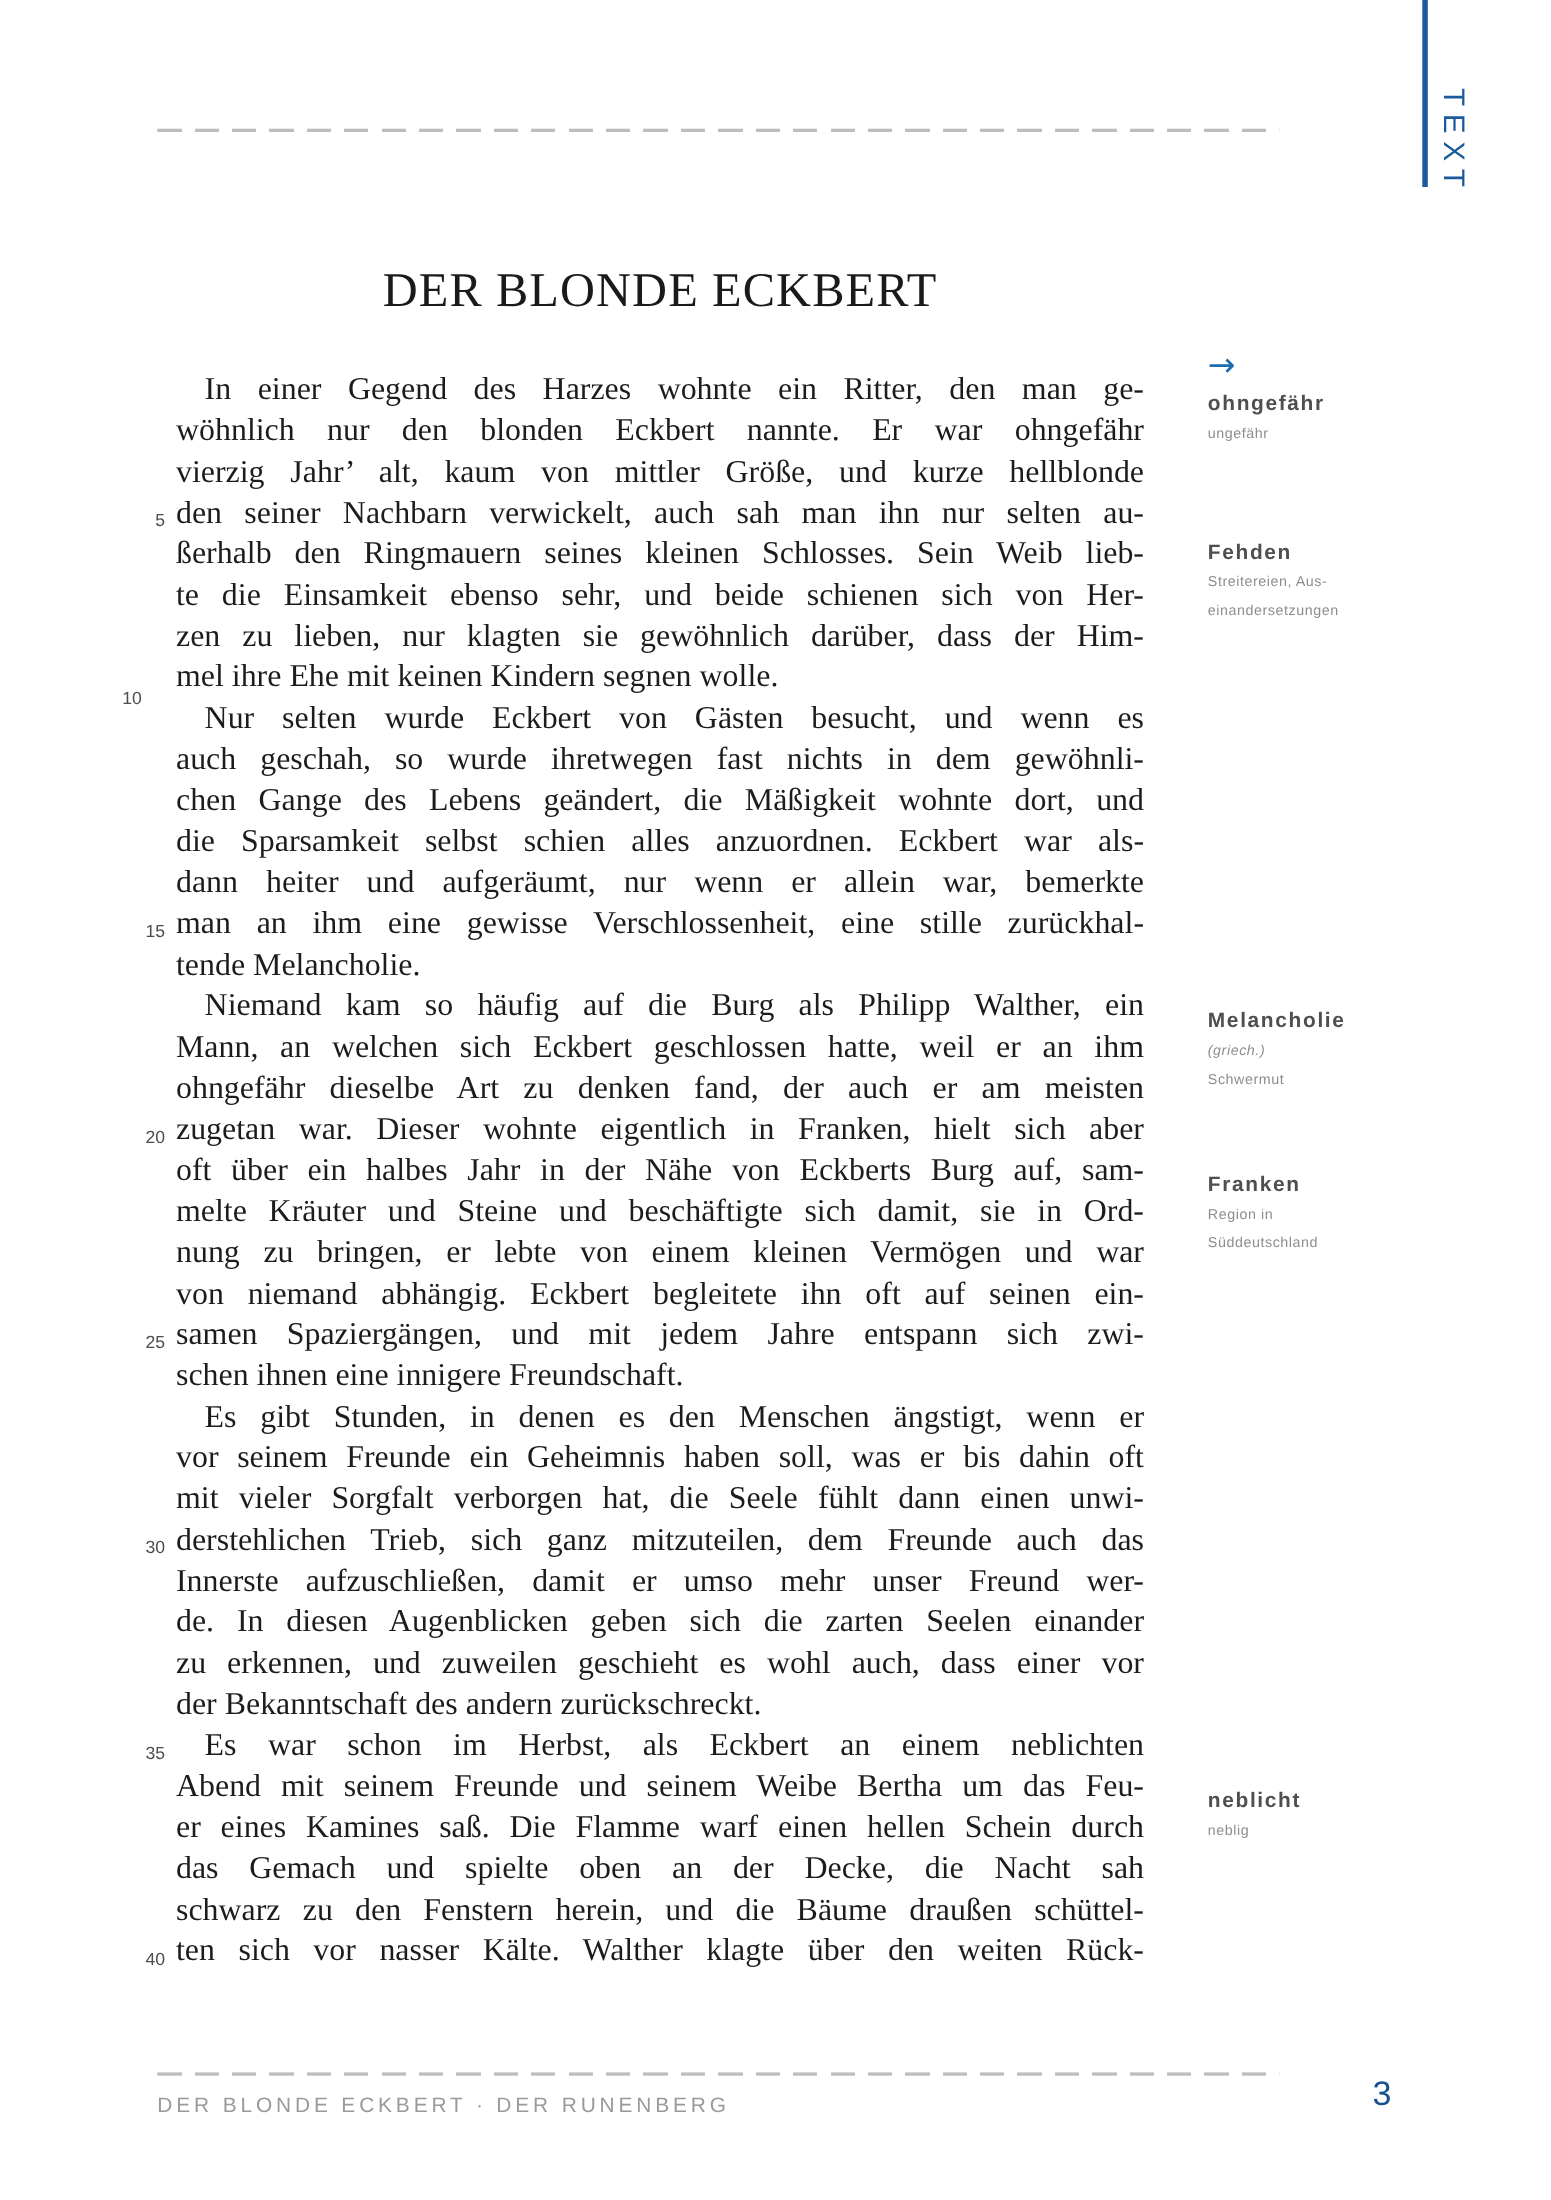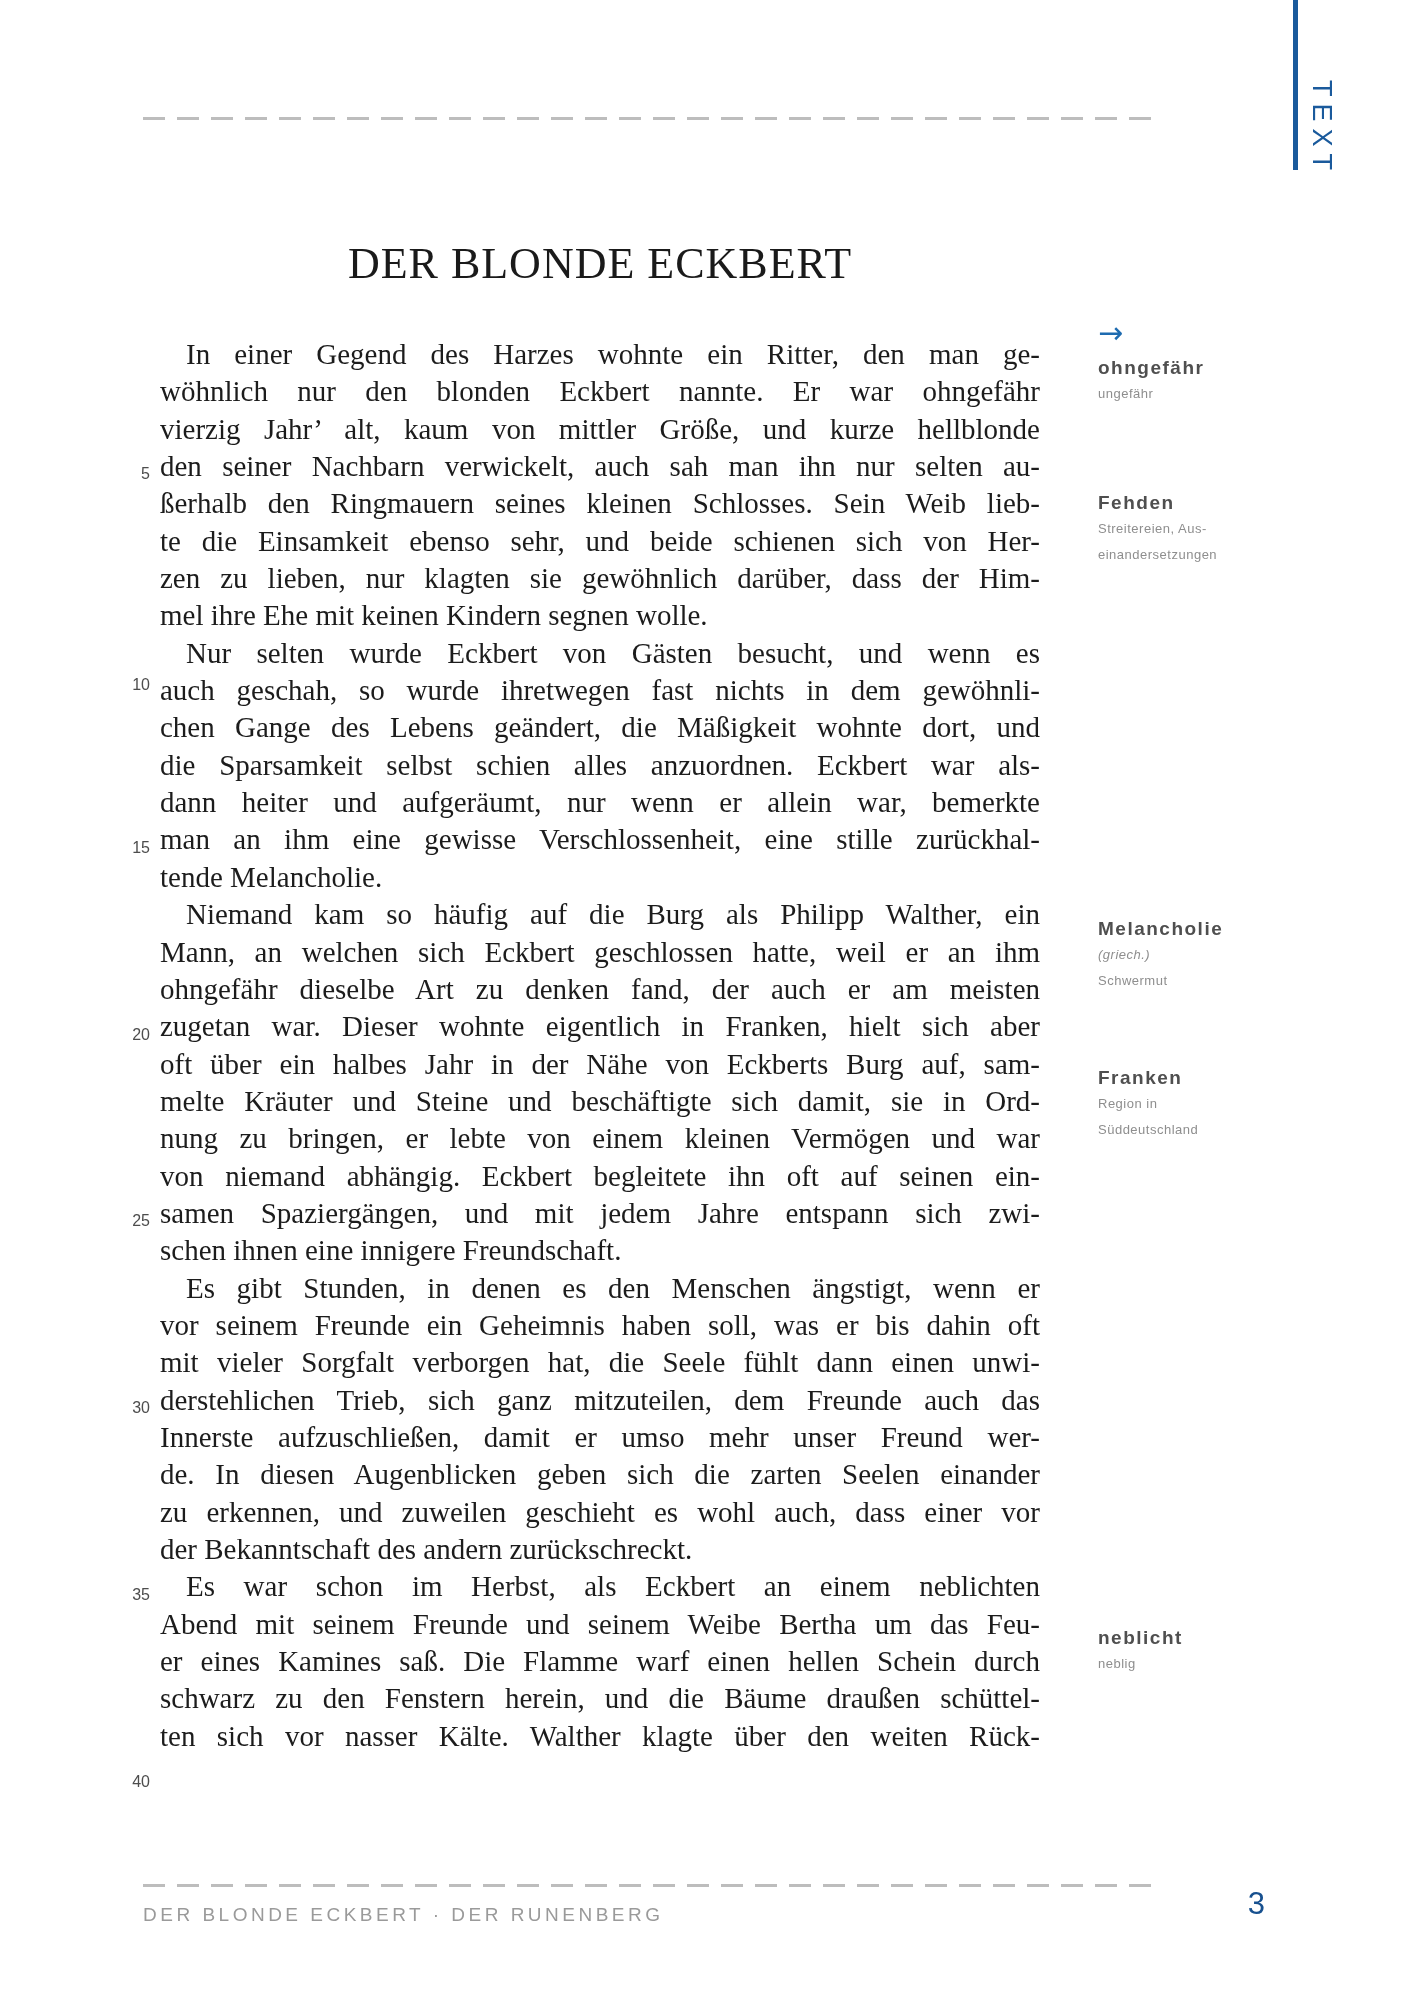--- a/index.html
+++ b/index.html
@@ -45,21 +45,21 @@
 <div class="page">
   <div class="rule rule-top"></div>
 
   <div class="tab-line"></div>
   <div class="tab-label">TEXT</div>
 
   <h1 class="title">DER BLONDE ECKBERT</h1>
 
   <div id="line-numbers">
       <div class="lnum" style="top: 465.4px;">5</div>
-      <div class="lnum" style="top: 676px;">10</div>
+      <div class="lnum" style="top: 627px; text-align: center;">10</div>
       <div class="lnum" style="top: 838.9px;">15</div>
       <div class="lnum" style="top: 1025.65px;">20</div>
       <div class="lnum" style="top: 1212.4px;">25</div>
       <div class="lnum" style="top: 1399.15px;">30</div>
       <div class="lnum" style="top: 1585.9px;">35</div>
       <div class="lnum" style="top: 1772.65px;">40</div>
     </div>
   <div id="body-lines">
       <div class="line j indent">In einer Gegend des Harzes wohnte ein Ritter, den man ge-</div>
       <div class="line j">wöhnlich nur den blonden Eckbert nannte. Er war ohngefähr</div>
@@ -90,20 +90,21 @@
       <div class="line j">vor seinem Freunde ein Geheimnis haben soll, was er bis dahin oft</div>
       <div class="line j">mit vieler Sorgfalt verborgen hat, die Seele fühlt dann einen unwi-</div>
       <div class="line j">derstehlichen Trieb, sich ganz mitzuteilen, dem Freunde auch das</div>
       <div class="line j">Innerste aufzuschließen, damit er umso mehr unser Freund wer-</div>
       <div class="line j">de. In diesen Augenblicken geben sich die zarten Seelen einander</div>
       <div class="line j">zu erkennen, und zuweilen geschieht es wohl auch, dass einer vor</div>
       <div class="line">der Bekanntschaft des andern zurückschreckt.</div>
       <div class="line j indent">Es war schon im Herbst, als Eckbert an einem neblichten</div>
       <div class="line j">Abend mit seinem Freunde und seinem Weibe Bertha um das Feu-</div>
       <div class="line j">er eines Kamines saß. Die Flamme warf einen hellen Schein durch</div>
+      <div class="line j">das Gemach und spielte oben an der Decke, die Nacht sah</div>
       <div class="line j">schwarz zu den Fenstern herein, und die Bäume draußen schüttel-</div>
       <div class="line j">ten sich vor nasser Kälte. Walther klagte über den weiten Rück-</div>
     </div>
   <div id="margin-notes">
       <div class="note" style="top: 318px;"><span class="arrow">→</span></div>
       <div class="note" style="top: 355.35px;">
         <div class="note-term">ohngefähr</div>
         <div class="note-def">ungefähr</div>
       </div>
       <div class="note" style="top: 467.4px; margin-top: 23px;">

